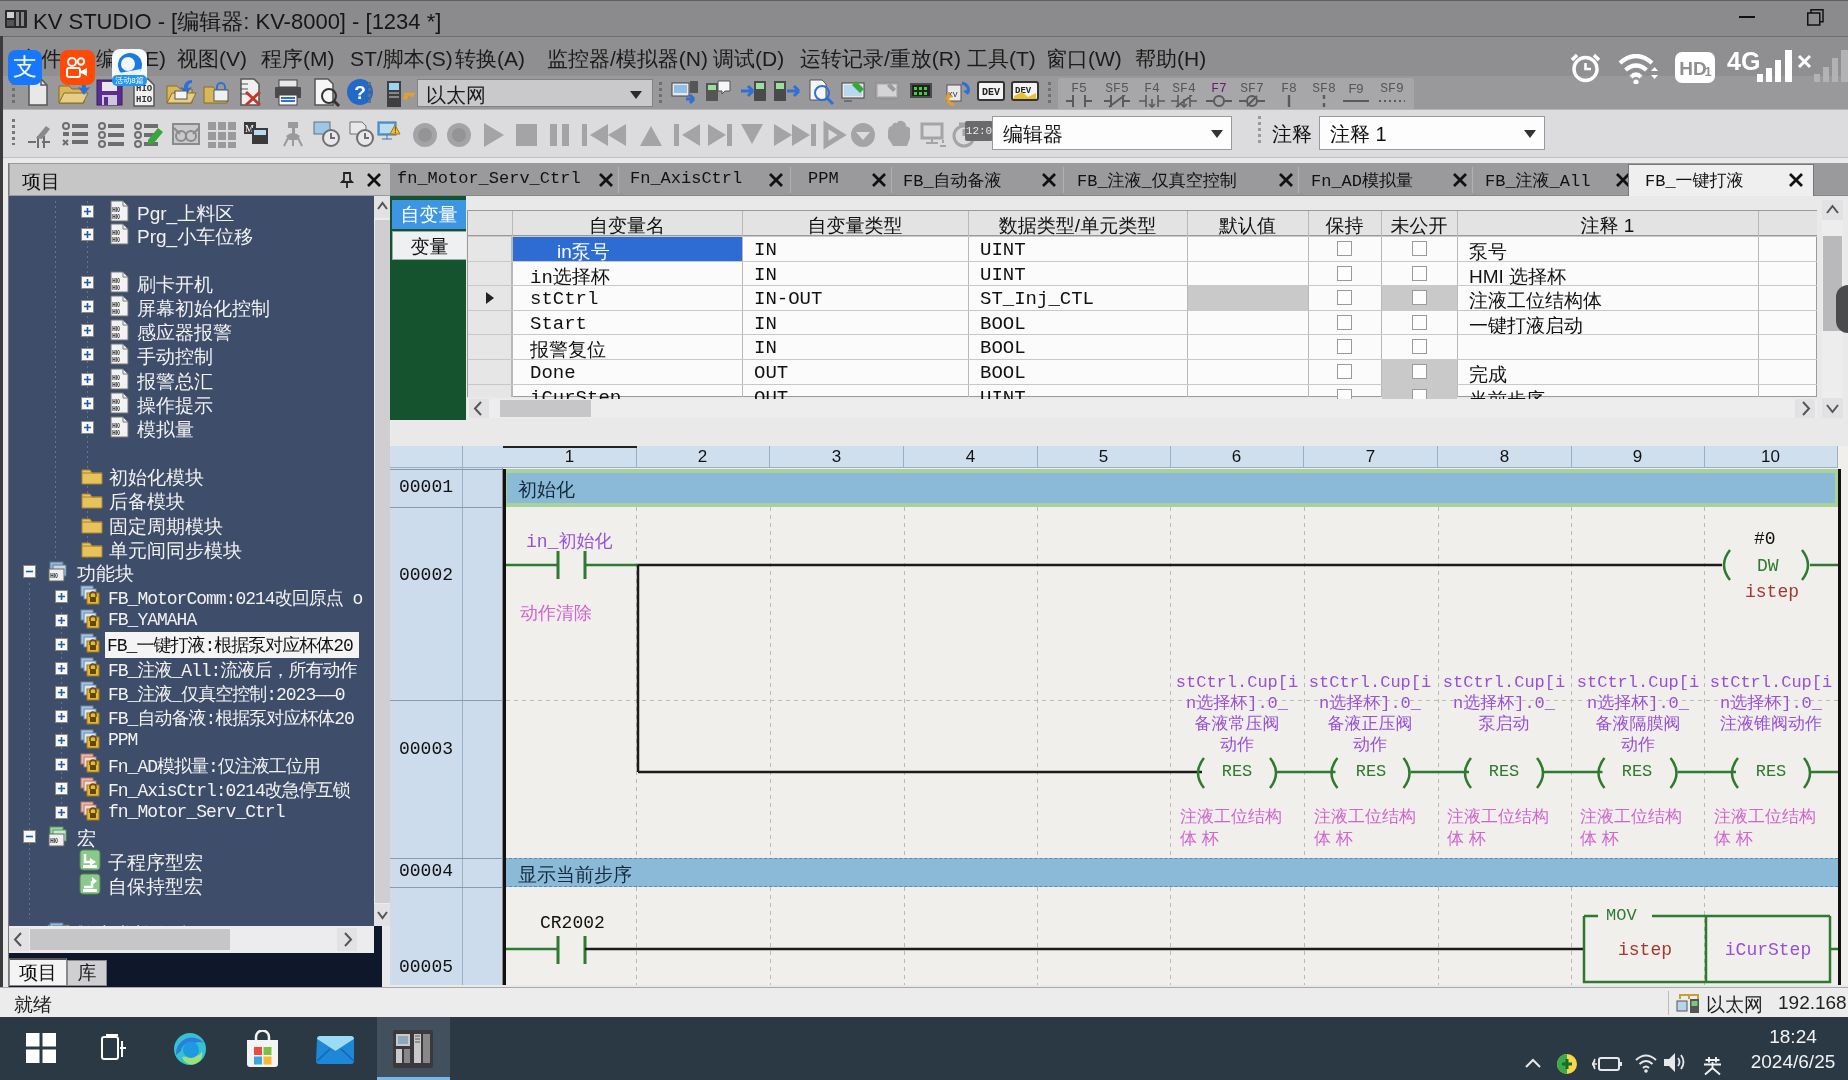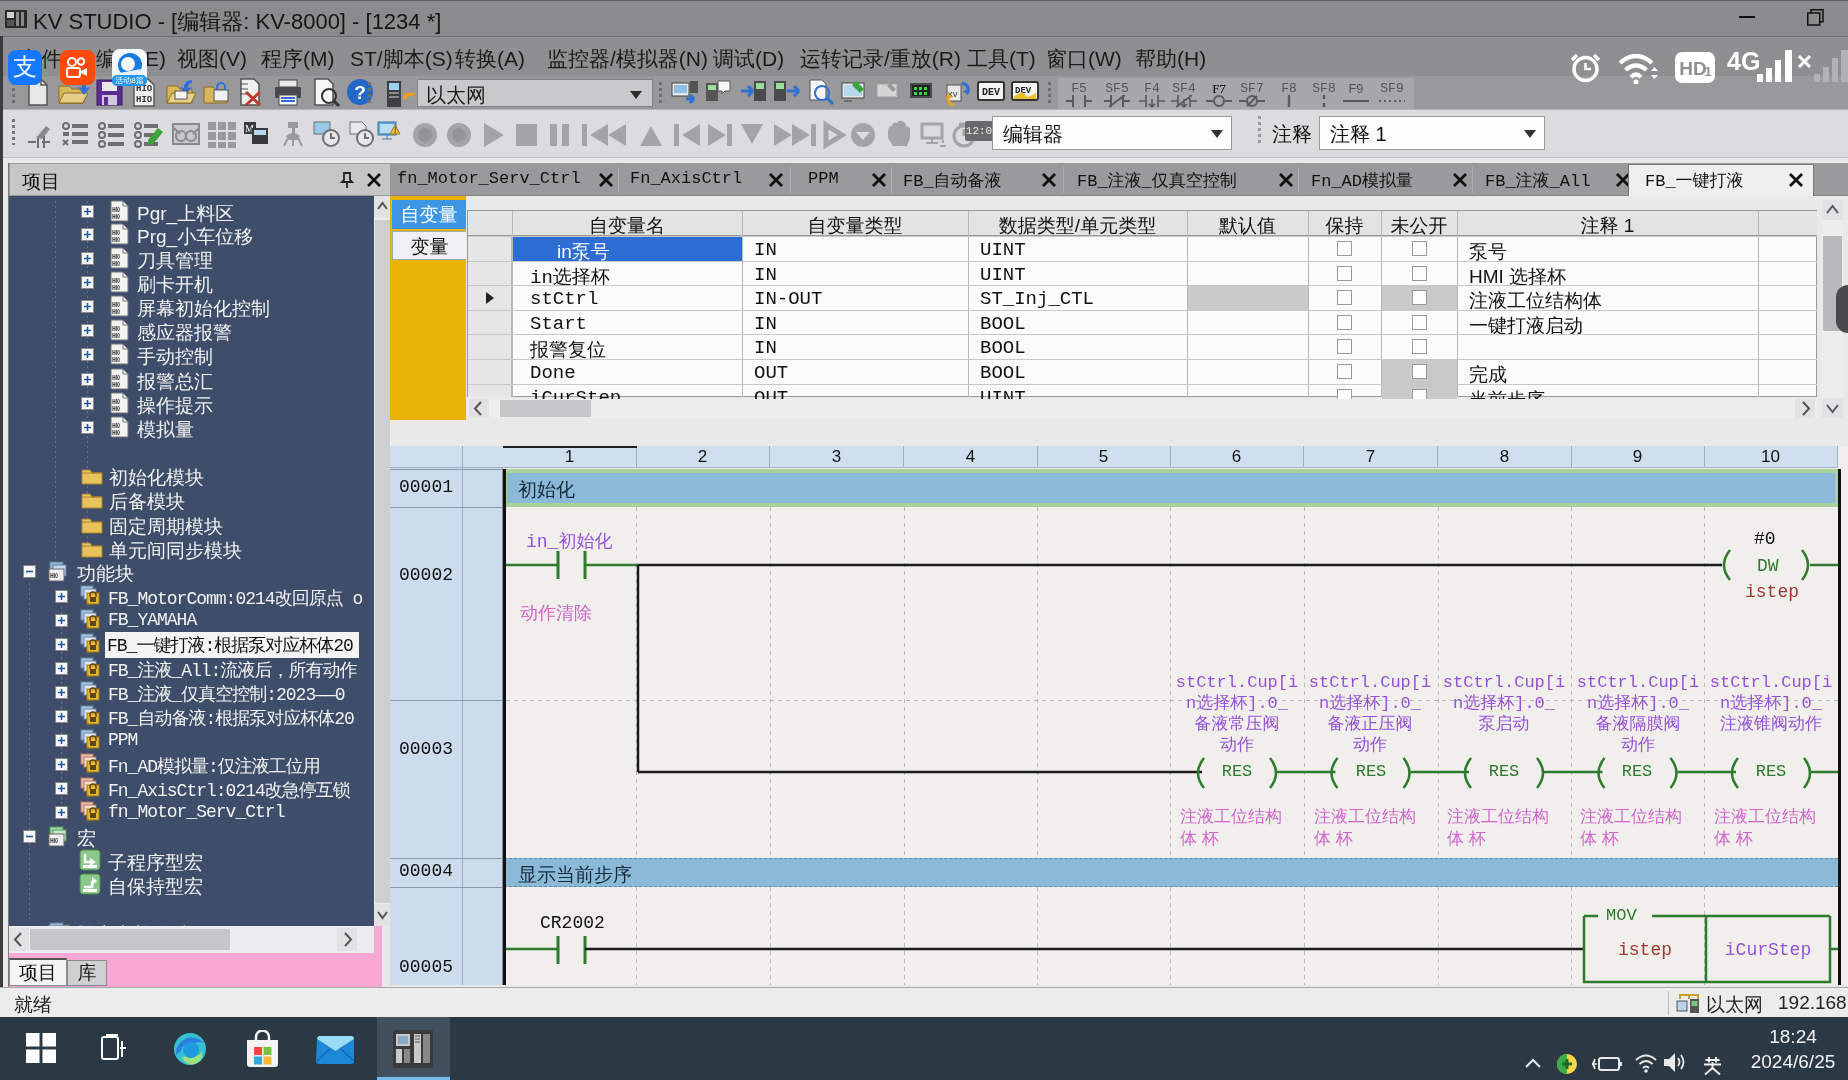--- a/index.html
+++ b/index.html
@@ -7,34 +7,34 @@
   body { font-family:"Liberation Sans", sans-serif; position:relative; background:#e9e9e9; }
   .abs { position:absolute; }
   
   #titlebar { left:0; top:0; width:1848px; height:36px; background:#8b8b8d; border-top:1px solid #5f5f61;}
   #menubar  { left:0; top:36px; width:1848px; height:40px; background:#8f8f91; border-top:1px solid #6e6e70; }
   #toolbar1 { left:0; top:76px; width:1848px; height:33px; background:#99999b; }
   #toolbar2 { left:0; top:109px; width:1848px; height:49px; background:#dcdcde; border-top:1px solid #b4b4b6; border-bottom:1px solid #c0c0c2;}
   .mi { position:absolute; top:8px; font-size:21px; color:#1b1b1b; white-space:nowrap; }
   #title-text { position:absolute; left:33px; top:6px; font-size:22px; color:#161616; }
   
-  #panel { left:8px; top:163px; width:374px; height:824px; background:#f9a8d4; border-left:1px solid #7a7a7a;}
+  #panel { left:8px; top:163px; width:374px; height:824px; background:#0f172a; border-left:1px solid #7a7a7a;}
   #panel-h { left:0px; top:0px; width:382px; height:33px; background:#c6c6c6; border:1px solid #9a9a9a; color:#111; font-size:19px; }
   #tree { left:0px; top:33px; width:365px; height:730px; background:#3e4e6a; overflow:hidden; }
   .trow { position:absolute; height:24px; color:#f2f2f2; font-size:19px; white-space:nowrap; }
   #vsb  { left:365px; top:33px; width:17px; height:730px; background:#ececee; }
   #hsb  { left:0px; top:763px; width:365px; height:27px; background:#ececee; }
   #ptabs{ left:0px; top:795px; width:382px; height:29px; }
   
   #statusbar { left:0; top:987px; width:1848px; height:30px; background:#ececec; border-top:1px solid #a8a8a8; font-size:19px; color:#222; }
   #taskbar { left:0; top:1017px; width:1848px; height:63px; background:#2b3945; }
   
   #tabbar { left:390px; top:163px; width:1458px; height:33px; background:#9a9a9c; border-bottom:1px solid #86868a;}
   .tab { position:absolute; top:0; height:33px; font-size:17px; color:#111; font-family:"Liberation Mono",monospace; }
-  #varstrip { left:390px; top:196px; width:76px; height:224px; background:#eab308; }
+  #varstrip { left:390px; top:196px; width:76px; height:224px; background:#14532d; }
   #vartable { left:467px; top:210px; width:1350px; height:187px; background:#fbfbfb; border:1px solid #9a9a9a; }
   #ladder { left:390px; top:446px; width:1458px; height:539px; background:#f1efec; }
 </style>
 </head>
 <body>
 <div class="abs" id="titlebar">
   <svg class="abs" style="left:5px;top:7px" width="22" height="22" viewBox="0 0 22 22">
       <rect x="0" y="2" width="22" height="18" rx="1" fill="#2a2a2a"></rect>
       <rect x="2" y="4" width="7" height="6" fill="#cfcfcf"></rect>
       <rect x="11" y="4" width="3" height="14" fill="#888"></rect>
@@ -272,21 +272,21 @@
         <path d="M0 6 h7 m12 0 h7 M7 0 v12 M19 0 v12 M5 12 L21 0" stroke="#5a5a5e" stroke-width="2" fill="none"></path>
       </svg>
   <div class="abs" style="left:1134px;top:5px;width:36px;text-align:center;font-size:13px;color:#55555a;font-family:'Liberation Mono',monospace">F4</div>
   <svg class="abs" style="left:1139px;top:19px" width="26" height="13" viewBox="0 0 26 13">
         <path d="M0 6 h7 m12 0 h7 M7 0 v12 M19 0 v12 M10 9 l3 3 3 -3 M13 4 v8" stroke="#5a5a5e" stroke-width="1.6" fill="none"></path>
       </svg>
   <div class="abs" style="left:1166px;top:5px;width:36px;text-align:center;font-size:13px;color:#55555a;font-family:'Liberation Mono',monospace">SF4</div>
   <svg class="abs" style="left:1171px;top:19px" width="26" height="13" viewBox="0 0 26 13">
         <path d="M0 6 h7 m12 0 h7 M7 0 v12 M19 0 v12 M10 9 l3 3 3 -3 M13 4 v8 M5 12 L21 0" stroke="#5a5a5e" stroke-width="1.6" fill="none"></path>
       </svg>
-  <div class="abs" style="left:1201px;top:5px;width:36px;text-align:center;font-size:13px;color:#000000;font-family:Liberation Serif, serif">F7</div>
+  <div class="abs" style="left:1201px;top:5px;width:36px;text-align:center;font-size:13px;color:#701a75;font-family:Liberation Mono, monospace">F7</div>
   <svg class="abs" style="left:1206px;top:19px" width="26" height="13" viewBox="0 0 26 13">
         <path d="M0 6 h7 m12 0 h7" stroke="#5a5a5e" stroke-width="2" fill="none"></path>
         <circle cx="13" cy="6" r="5" stroke="#5a5a5e" stroke-width="2" fill="none"></circle>
       </svg>
   <div class="abs" style="left:1234px;top:5px;width:36px;text-align:center;font-size:13px;color:#55555a;font-family:'Liberation Mono',monospace">SF7</div>
   <svg class="abs" style="left:1239px;top:19px" width="26" height="13" viewBox="0 0 26 13">
         <path d="M0 6 h7 m12 0 h7 M8 11 L18 1" stroke="#5a5a5e" stroke-width="2" fill="none"></path>
         <circle cx="13" cy="6" r="5" stroke="#5a5a5e" stroke-width="2" fill="none"></circle>
       </svg>
   <div class="abs" style="left:1271px;top:5px;width:36px;text-align:center;font-size:13px;color:#55555a;font-family:'Liberation Mono',monospace">F8</div>
@@ -524,29 +524,20 @@
         <span class="abs" style="left:128px;top:2px">Pgr_上料区</span>
       </div>
     <div class="trow" style="left:0;top:26px;width:365px">
         <svg class="abs" style="left:72px;top:6px" width="13" height="13">
           <use href="#i-plusbox"></use>
         </svg>
         <svg class="abs" style="left:100px;top:1px" width="20" height="22">
           <use href="#i-prog"></use>
         </svg>
         <span class="abs" style="left:128px;top:2px">Prg_小车位移</span>
-      </div>
-    <div class="trow" style="left:0;top:50px;width:365px">
-        <svg class="abs" style="left:72px;top:6px" width="13" height="13">
-          <use href="#i-plusbox"></use>
-        </svg>
-        <svg class="abs" style="left:100px;top:1px" width="20" height="22">
-          <use href="#i-prog"></use>
-        </svg>
-        <span class="abs" style="left:128px;top:2px">刀具管理</span>
       </div>
     <div class="trow" style="left:0;top:74px;width:365px">
         <svg class="abs" style="left:72px;top:6px" width="13" height="13">
           <use href="#i-plusbox"></use>
         </svg>
         <svg class="abs" style="left:100px;top:1px" width="20" height="22">
           <use href="#i-prog"></use>
         </svg>
         <span class="abs" style="left:128px;top:2px">刷卡开机</span>
       </div>

